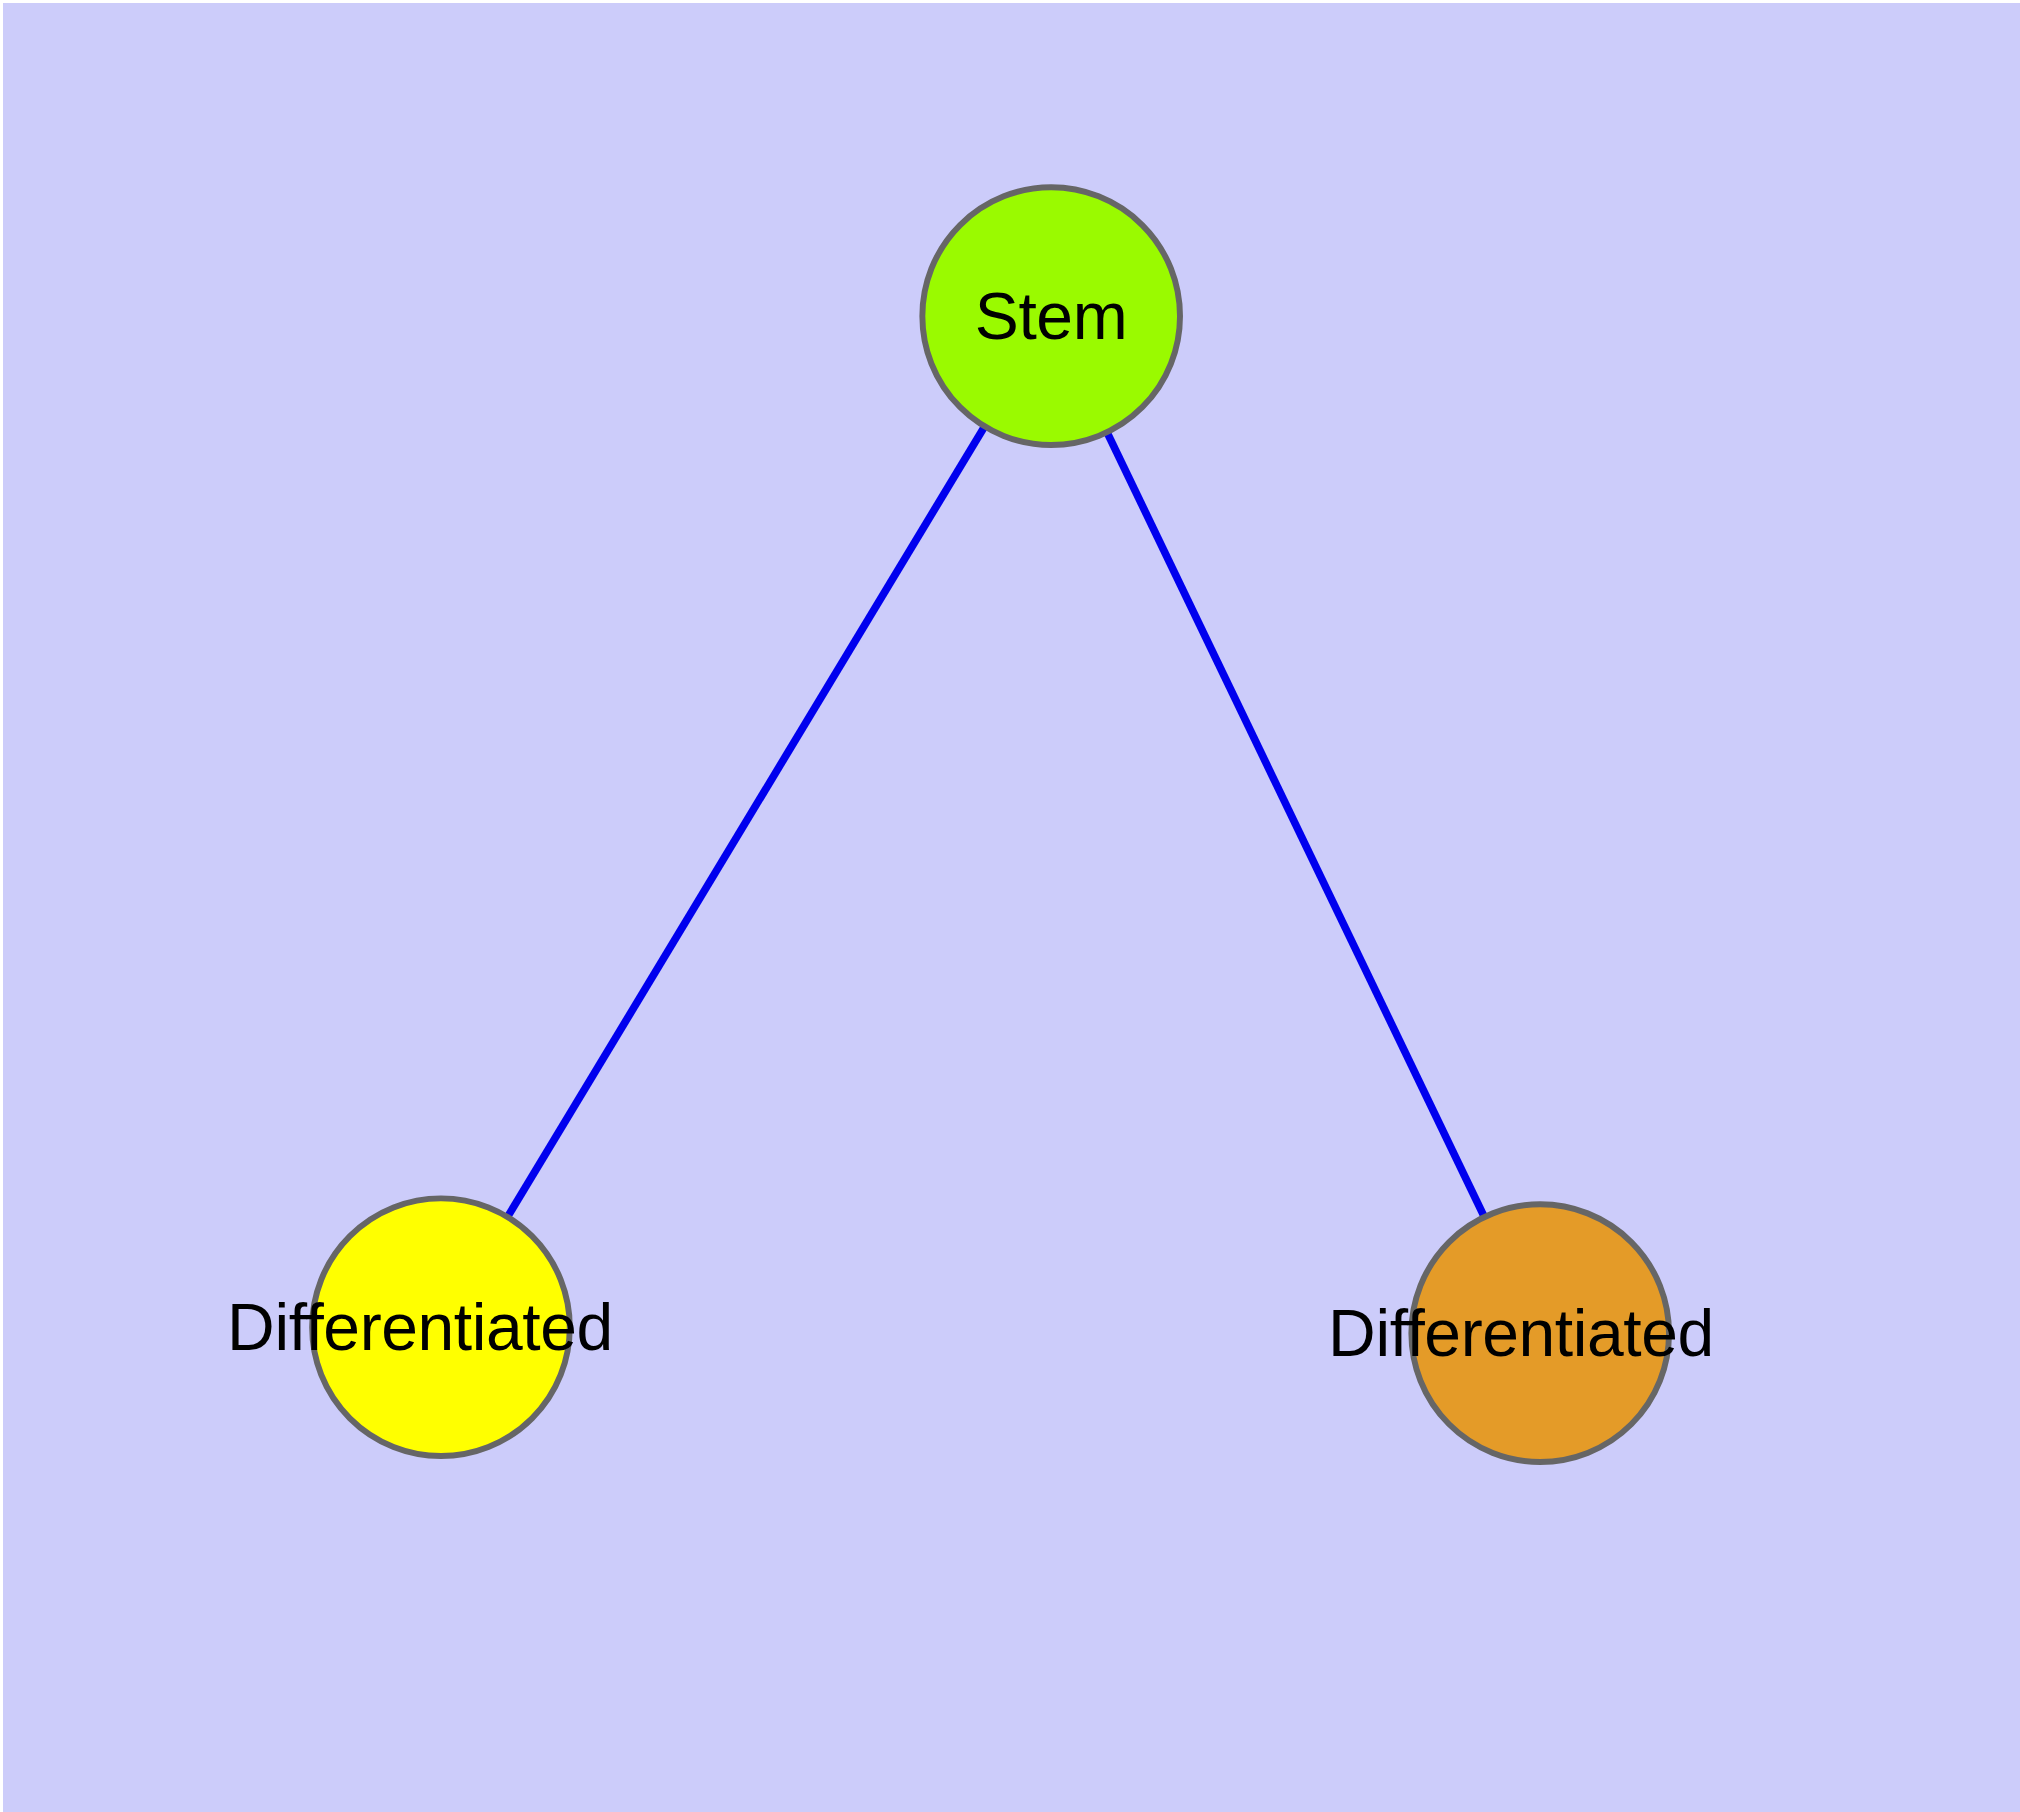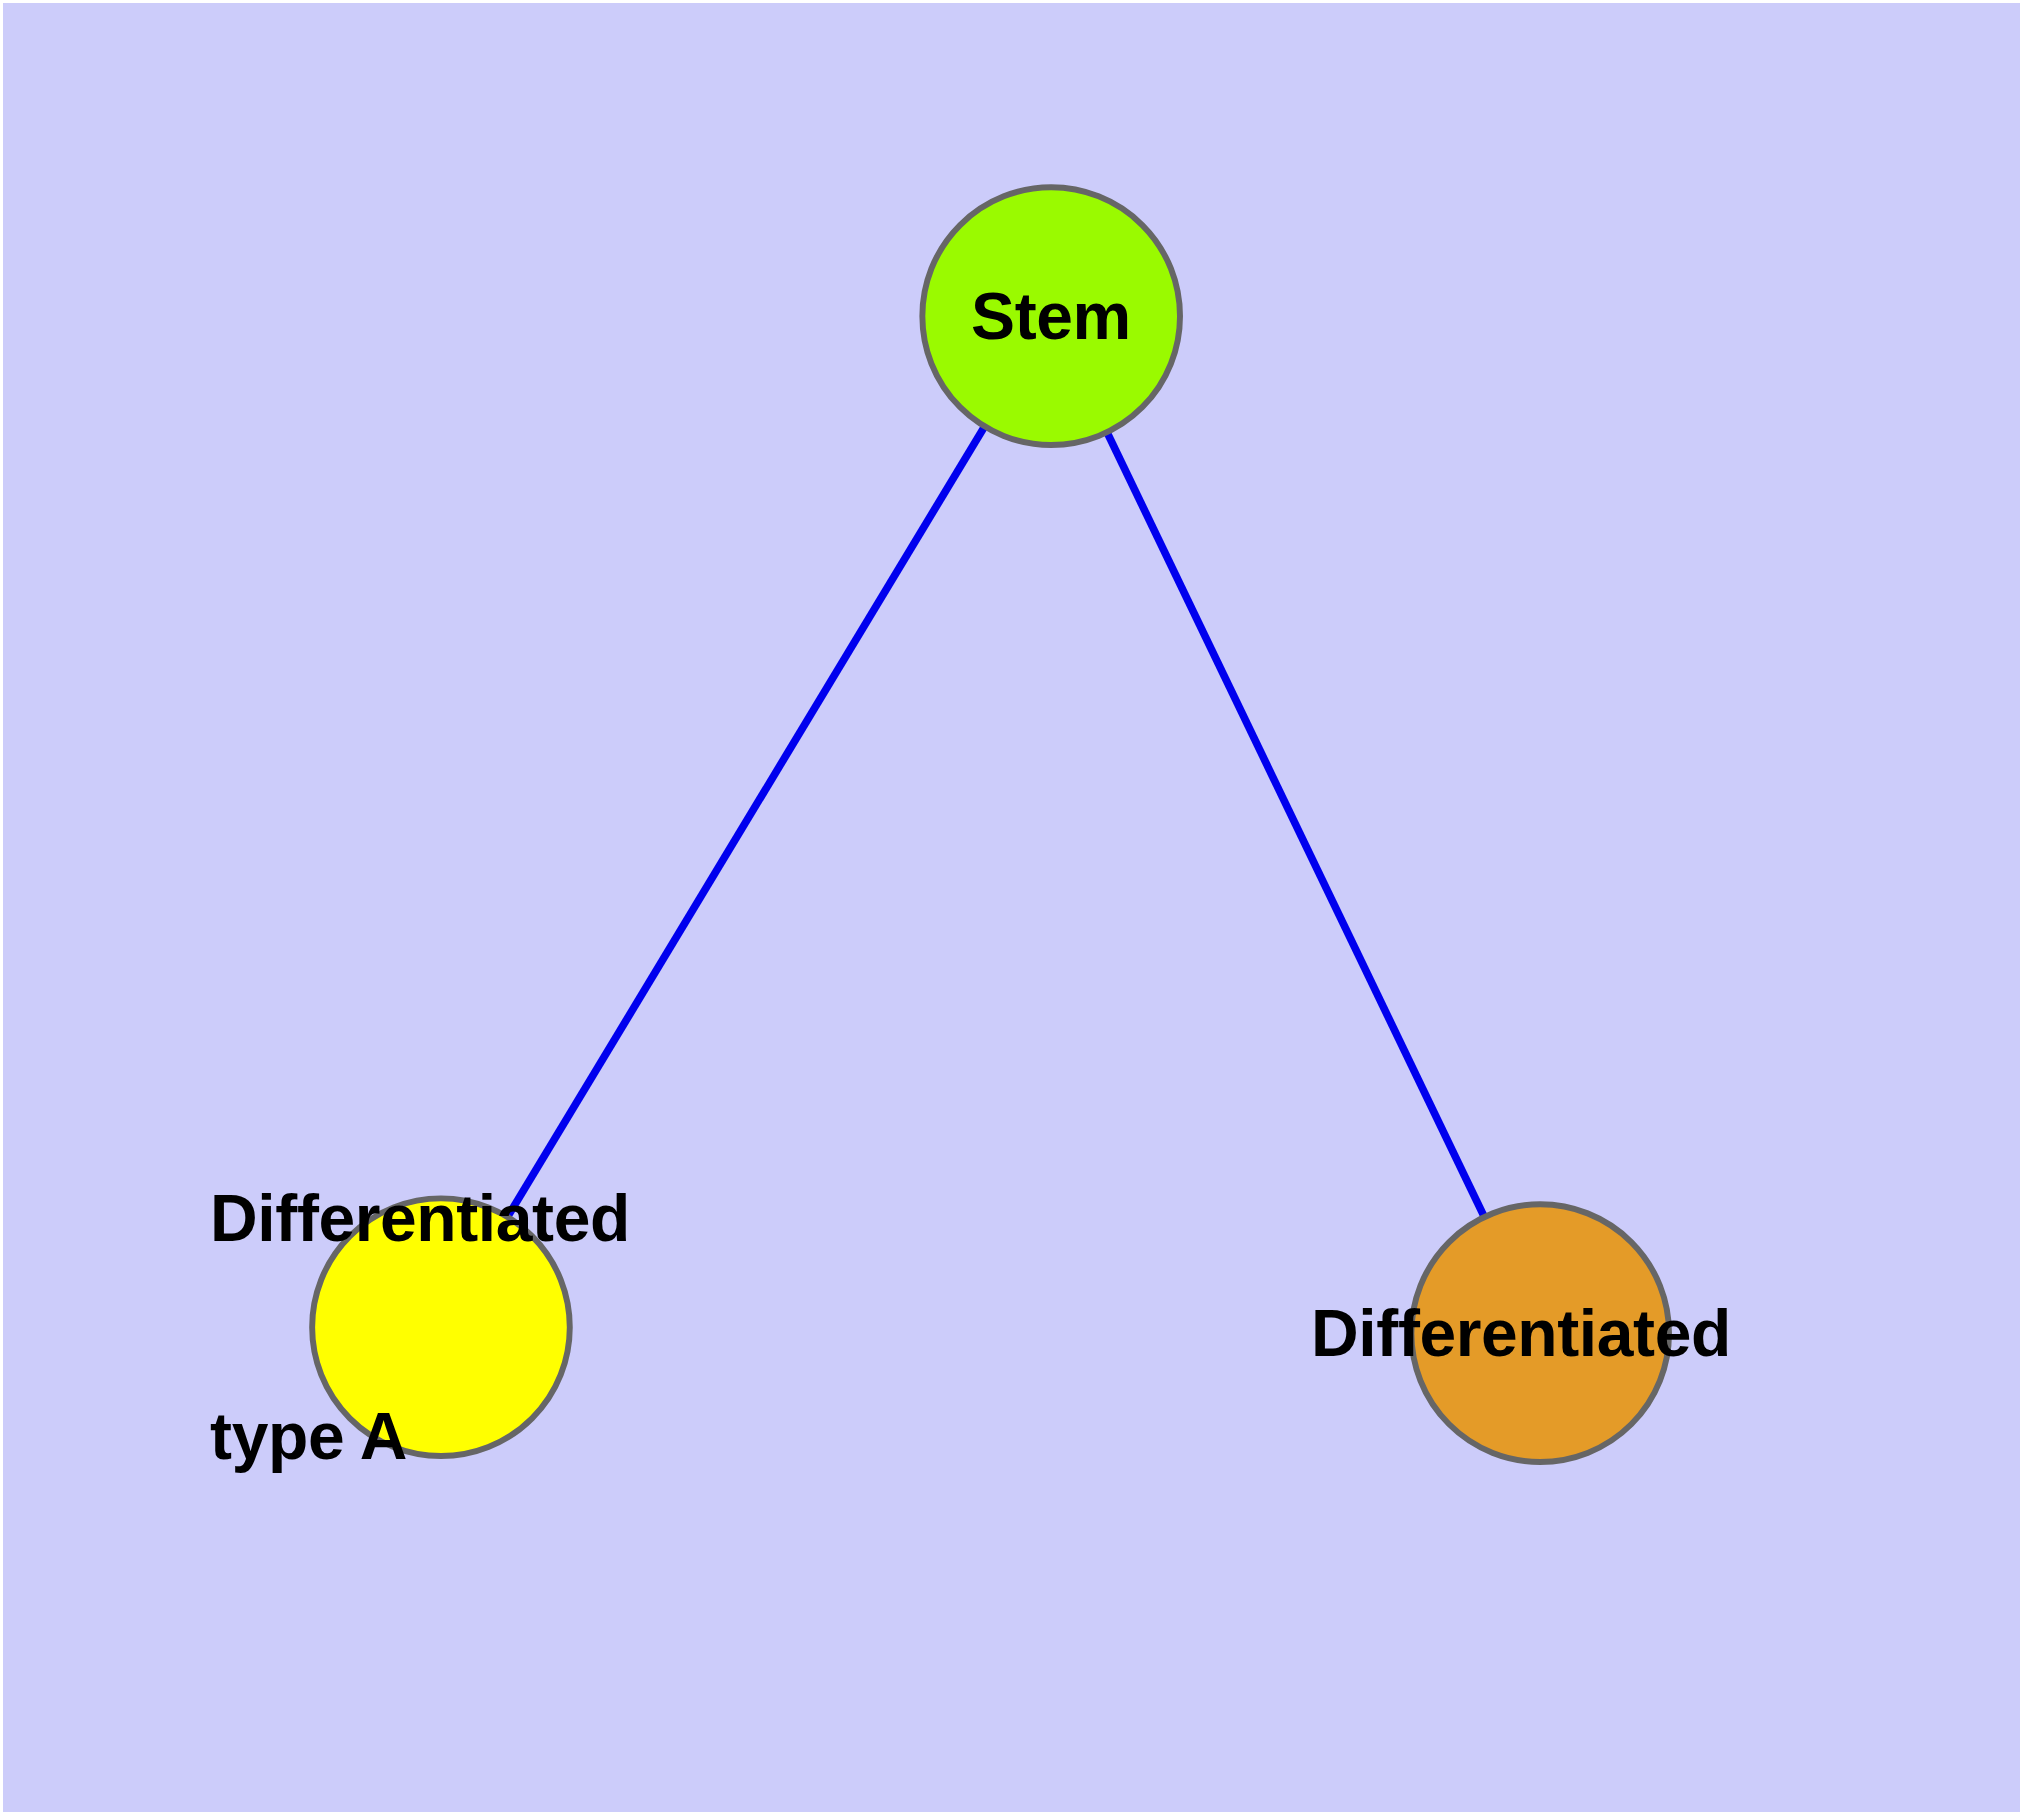--- a/index.html
+++ b/index.html
@@ -28,24 +28,24 @@
     position: absolute;
     left: 0;
     top: 0;
     width: 2021px;
     height: 1812px;
     display: block;
   }
   .node-label {
     position: absolute;
     color: #000000;
-    font-weight: bold;
+    font-weight: normal;
     font-size: 66px;
     line-height: 1.10;
-    text-align: left;
+    text-align: right;
     white-space: pre;
     letter-spacing: -0.4px;
     transform: translate(-50%, -50%);
     pointer-events: none;
     -webkit-font-smoothing: antialiased;
   }
 </style>
 </head>
 <body>
 
@@ -66,21 +66,20 @@
       <circle id="node-diff-b" cx="1817" cy="1573" r="152" fill="#e49b28" stroke="#666666" stroke-width="7"></circle>
     </g>
   </svg>
 
   <div class="node-label" style="left: 1051px; top: 316px; font-size: 66px; color: rgb(0, 0, 0);">
     <div>Stem</div>
   </div>
 
   <div class="node-label" style="left: 420px; top: 1327px; font-size: 66px; color: rgb(0, 0, 0);">
     <div>Differentiated</div>
-    <div>type A</div>
   </div>
 
   <div class="node-label" style="left: 1521px; top: 1333px; font-size: 66px; color: rgb(0, 0, 0);">
     <div>Differentiated</div>
   </div>
 
 </div>
 
 
 </body></html>

